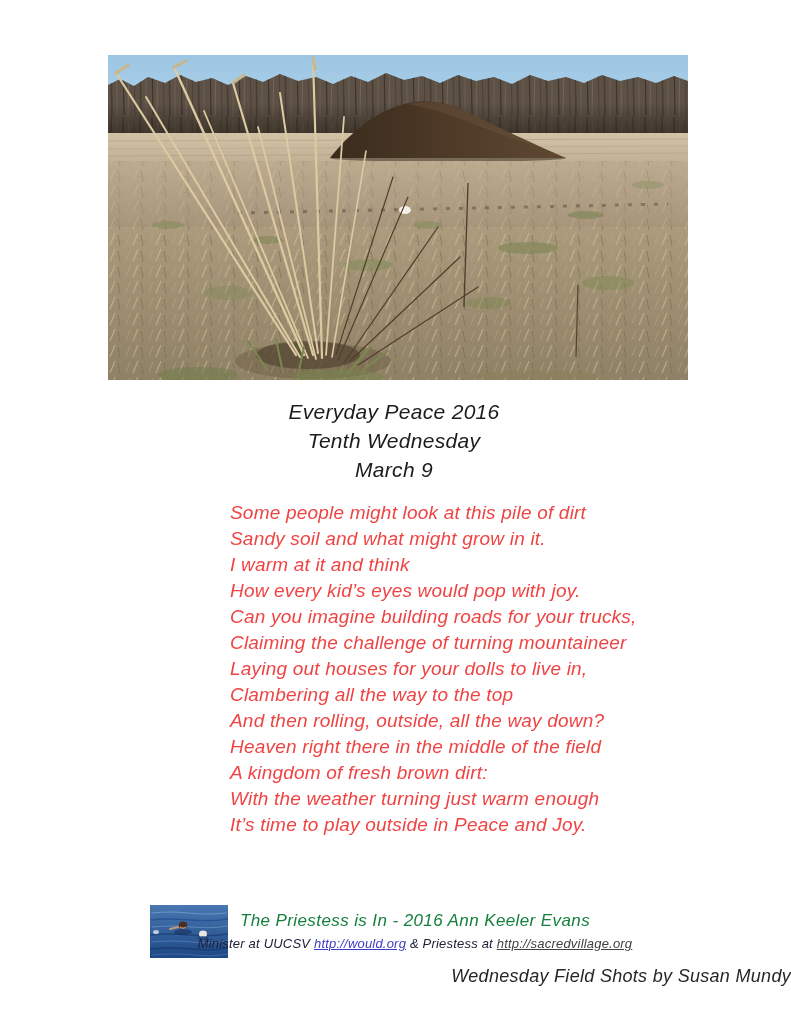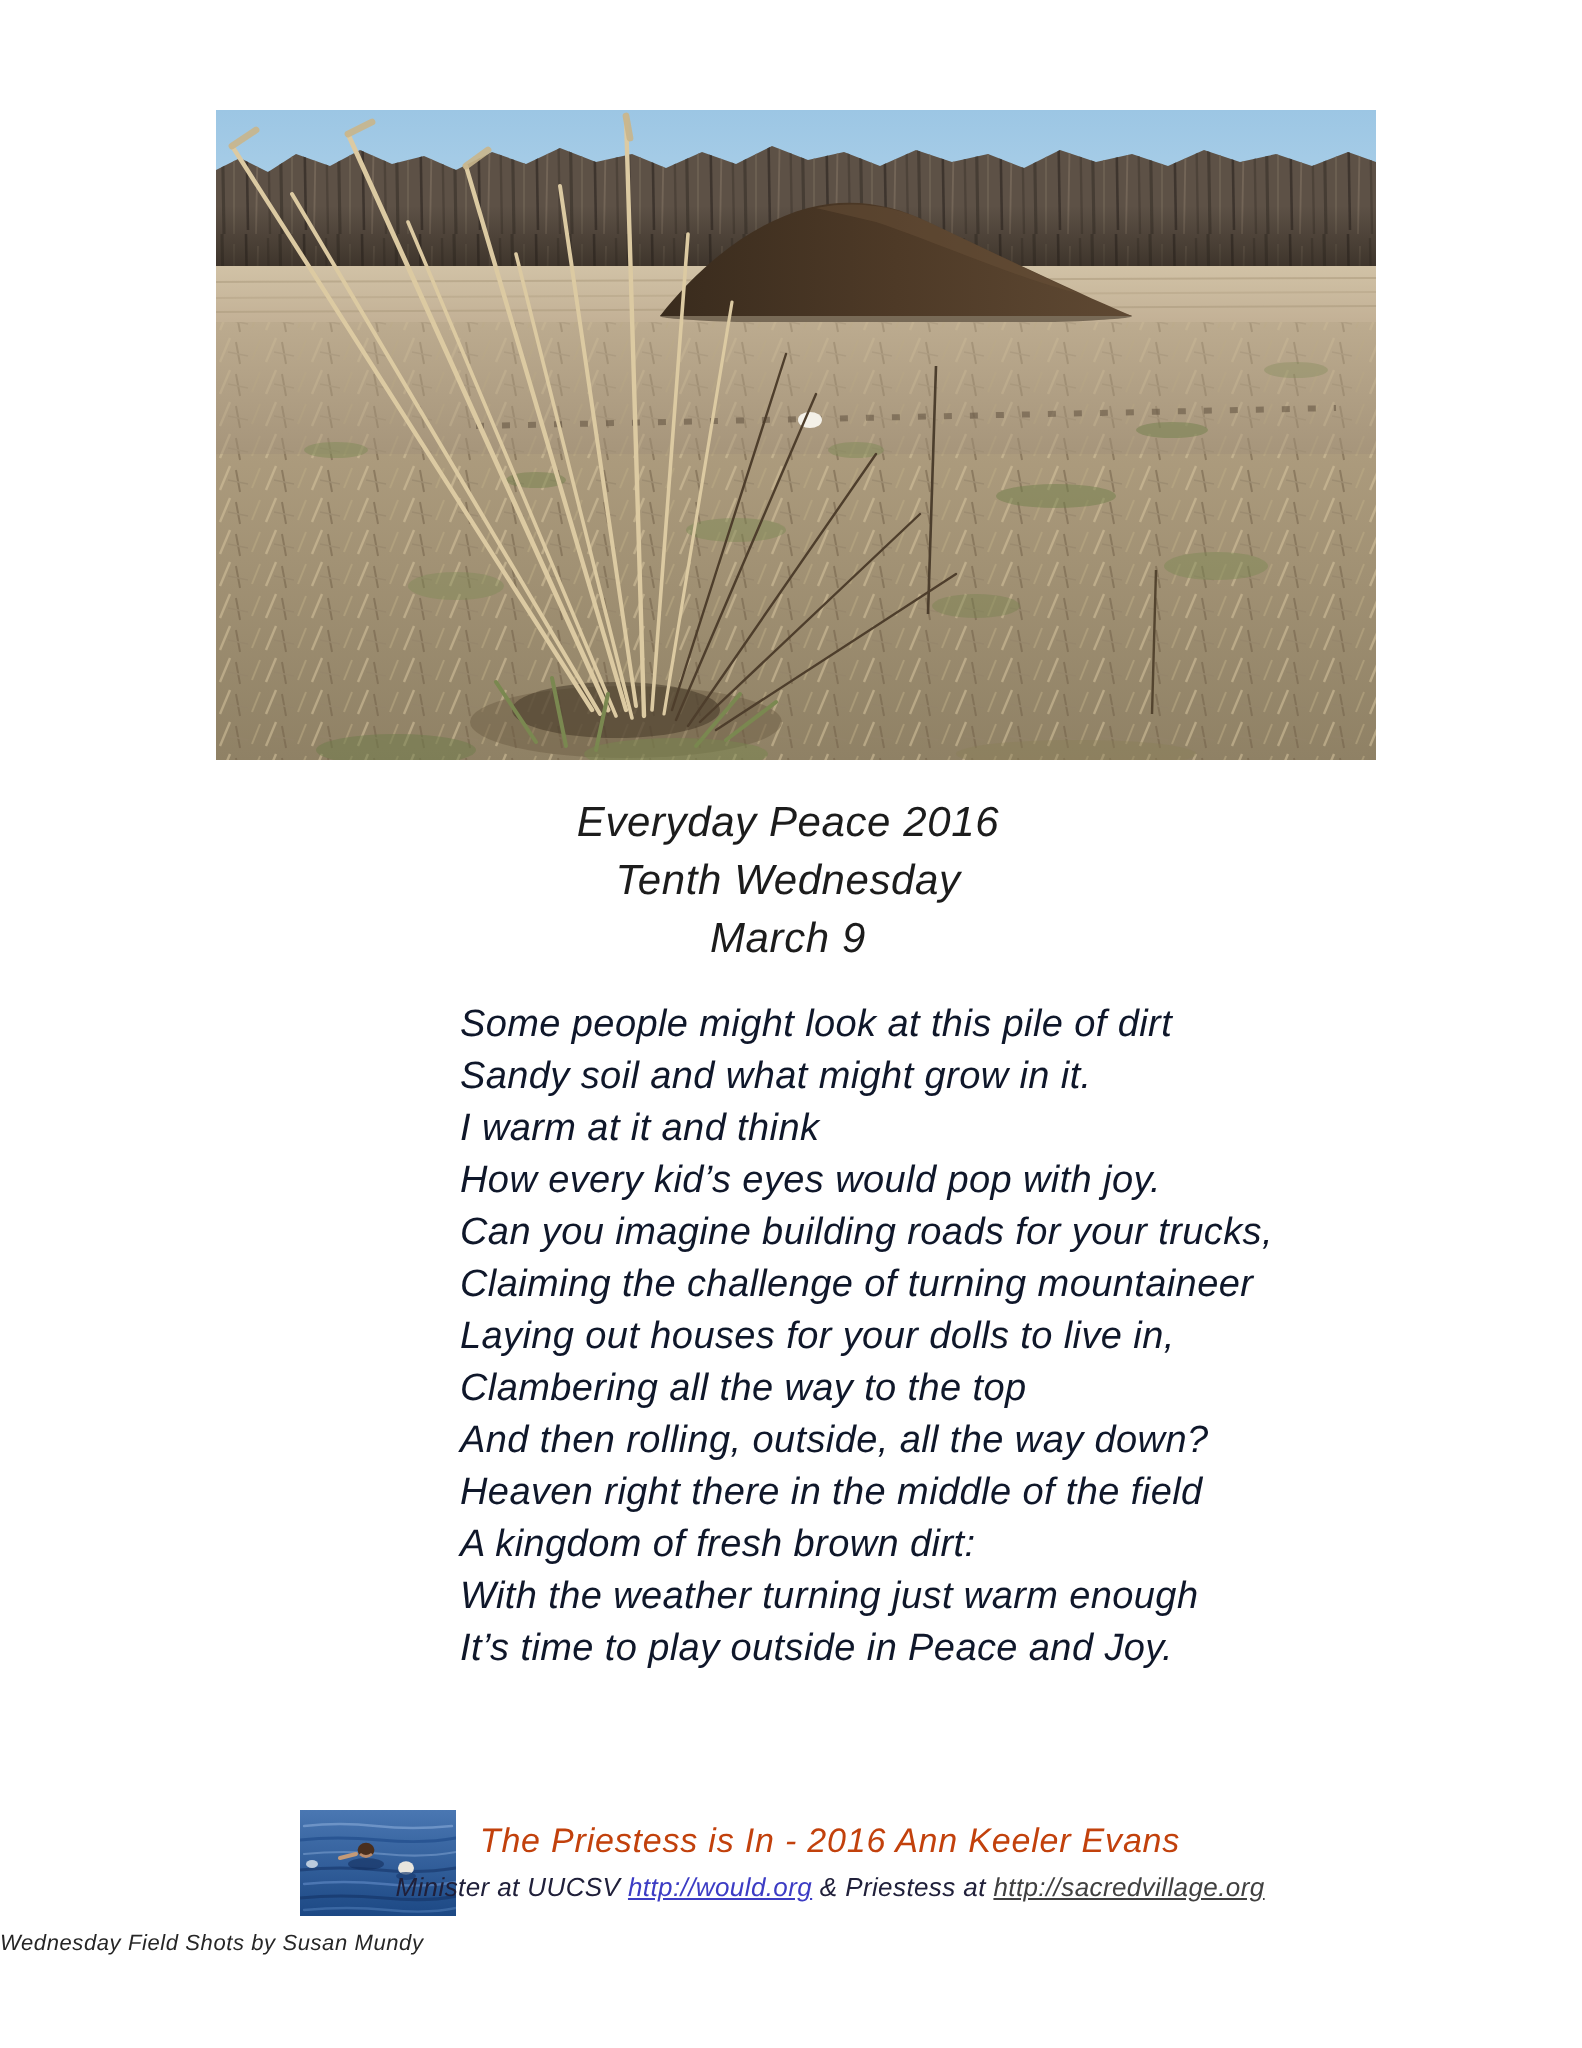--- a/index.html
+++ b/index.html
@@ -11,37 +11,37 @@
     position:absolute; left:108px; top:55px; width:580px; height:325px;
   }
   .photo svg { display:block; }
   .title-block {
     position:absolute; left:108px; top:397px; width:572px;
     text-align:center; font-style:italic; font-size:21px; line-height:29px;
     color:#1c1c1c; letter-spacing:0.3px;
   }
   .poem {
     position:absolute; left:230px; top:500px; width:460px;
-    font-style:italic; font-size:19px; line-height:26px; color:#0f172a;
+    font-style:italic; font-size:19px; line-height:26px; color:#ef4444;
     letter-spacing:0.2px;
   }
   .footer-img {
     position:absolute; left:150px; top:905px; width:78px; height:53px;
   }
   .footer-img svg { display:block; }
   .footer-text {
     position:absolute; left:180px; top:911px; width:470px; text-align:center;
     font-style:italic;
   }
-  .footer-title { font-size:17px; color:#c2410c; letter-spacing:0.4px; }
+  .footer-title { font-size:17px; color:#15803d; letter-spacing:0.4px; }
   .footer-byline { font-size:13px; color:#20203a; margin-top:5px; letter-spacing:0.2px; }
   .link { text-decoration:underline; cursor:pointer; }
   .credit {
-    position:absolute; left:0; top:966px; width:791px; text-align:left;
-    font-style:italic; font-size:11px; color:#262626; letter-spacing:0.3px;
+    position:absolute; left:0; top:966px; width:791px; text-align:right;
+    font-style:italic; font-size:18px; color:#262626; letter-spacing:0.3px;
   }
 </style>
 </head>
 <body>
 
 <div class="page">
 
   <div class="photo">
     <svg width="580" height="325" viewBox="0 0 580 325">
       <defs>

